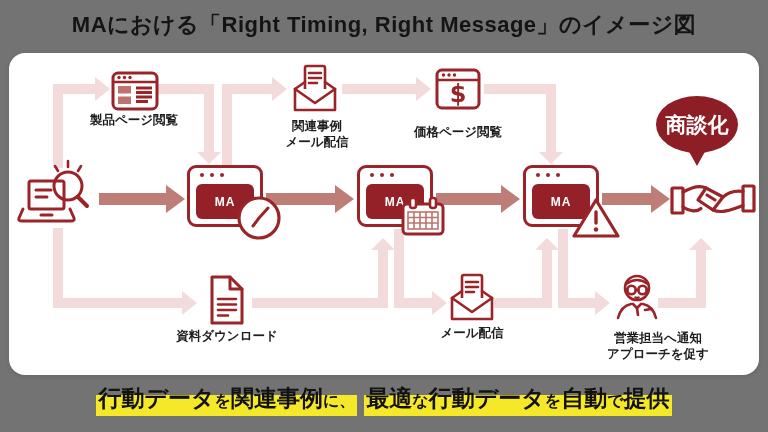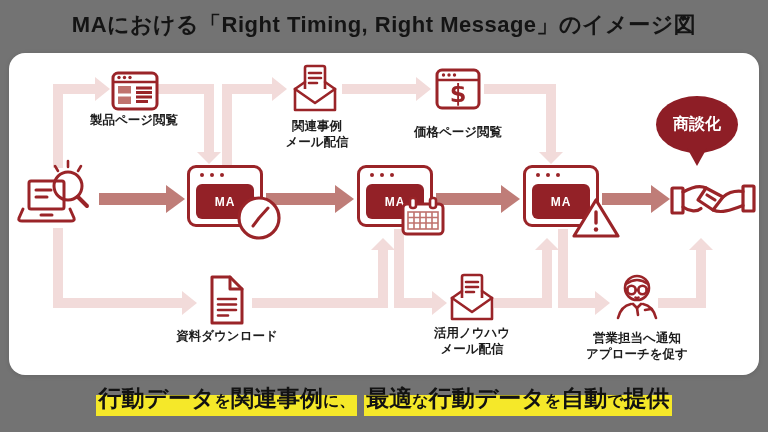--- a/index.html
+++ b/index.html
@@ -39,21 +39,21 @@
               border-radius:6px;color:#fff;font-size:12px;font-weight:800;letter-spacing:1px;
               display:flex;align-items:center;justify-content:center;}
   
   .lbl{position:absolute;width:160px;text-align:center;font-size:12.5px;font-weight:800;
        color:#1d1d1d;line-height:16px;}
   .lbl span{display:block;}
   .icon{position:absolute;}
   
   .bubble{position:absolute;left:656px;top:96px;width:82px;height:57px;background:#8e1e26;
           border-radius:50%;display:flex;align-items:center;justify-content:center;
-          color:#fff;font-size:16px;font-weight:800;}
+          color:#fff;font-size:21px;font-weight:800;}
   .bubble-tail{position:absolute;left:687px;top:148px;width:0;height:0;
           border-left:10px solid transparent;border-right:10px solid transparent;
           border-top:18px solid #8e1e26;}
 </style>
 </head>
 <body>
 
 <div class="stage">
 
   <div class="title">MAにおける「Right Timing, Right Message」のイメージ図</div>
@@ -262,24 +262,23 @@
     <span>関連事例</span>
       <span>メール配信</span>
     </div>
   <div class="lbl" style="left:378px;top:124px;">
     <span>価格ページ閲覧</span>
     </div>
   <div class="lbl" style="left:147px;top:328px;">
     <span>資料ダウンロード</span>
     </div>
   <div class="lbl" style="left:392px;top:325px;">
-      <span>活用ノウハウ</span>
       <span>メール配信</span>
     </div>
-  <div class="lbl" style="left:557px;top:330px;">
+  <div class="lbl" style="left:578px;top:330px;">
     <span>営業担当へ通知</span>
       <span>アプローチを促す</span>
     </div>
 
   <div class="footer">
     <span class="phrase"><span class="seg-lg">行動データ</span><span class="seg-sm">を</span><span class="seg-lg">関連事例</span><span class="seg-sm">に、</span></span><span class="phrase"><span class="seg-lg">最適</span><span class="seg-sm">な</span><span class="seg-lg">行動データ</span><span class="seg-sm">を</span><span class="seg-lg">自動</span><span class="seg-sm">で</span><span class="seg-lg">提供</span></span>
   </div>
 
 </div>
 

